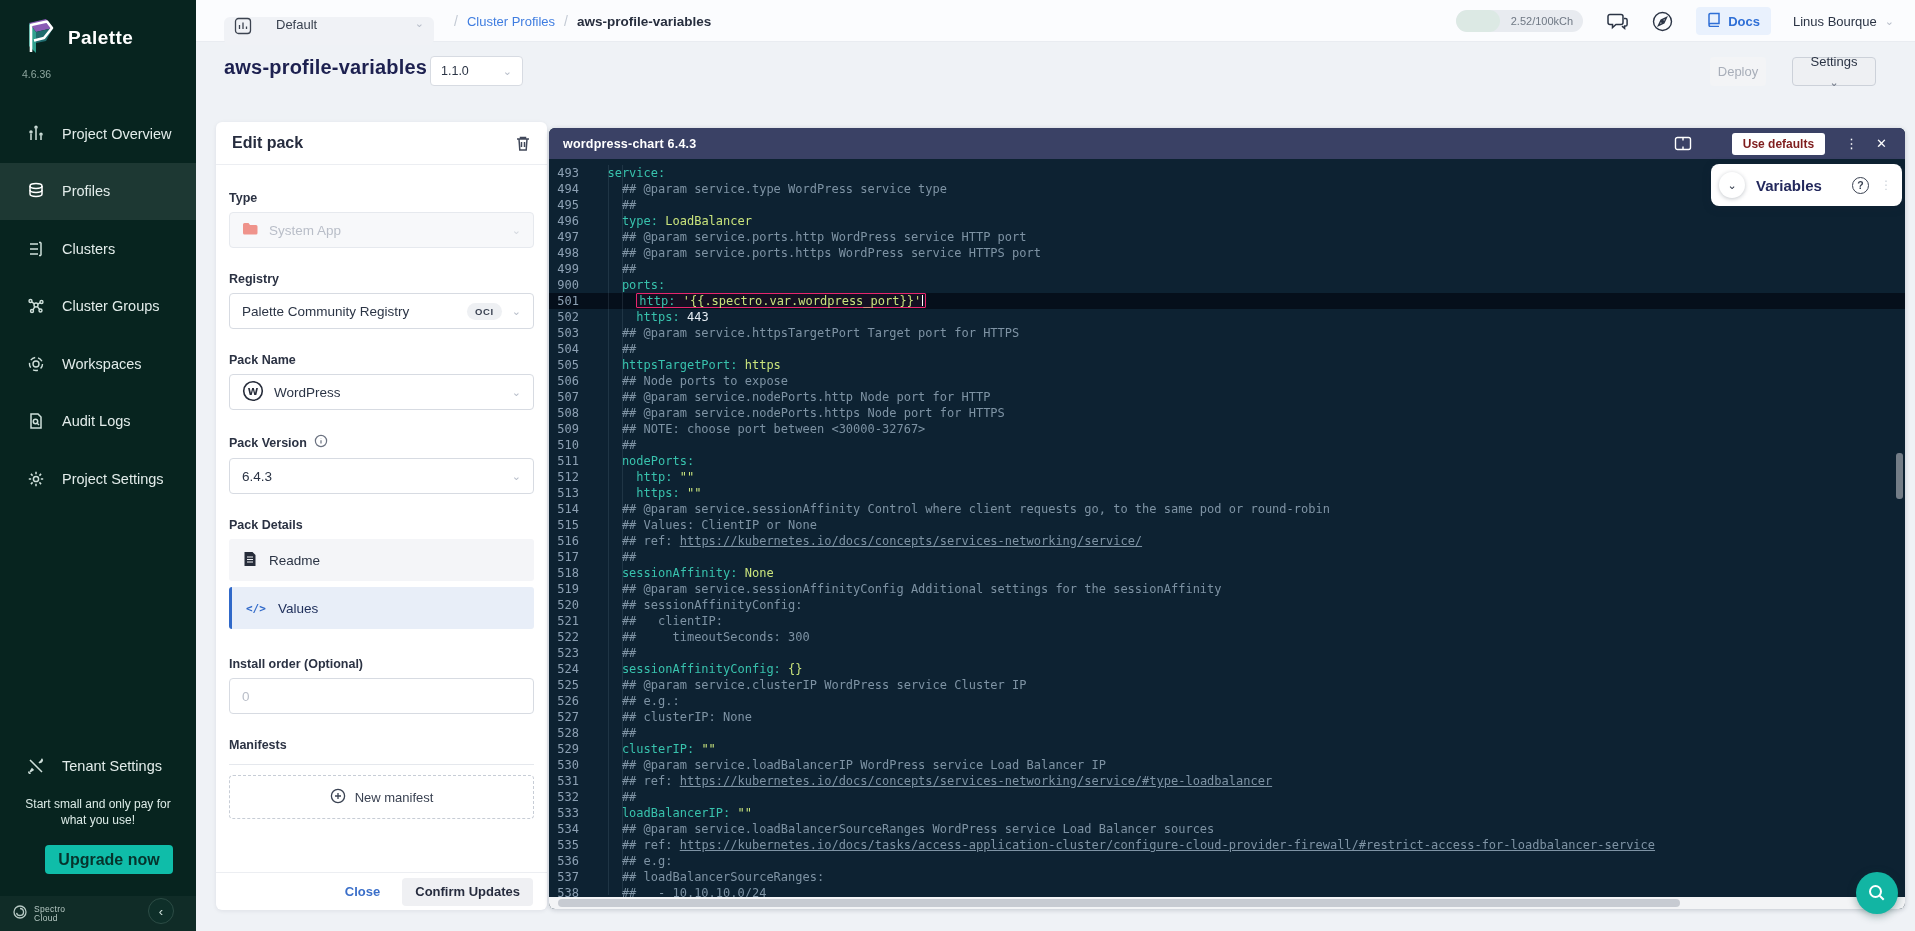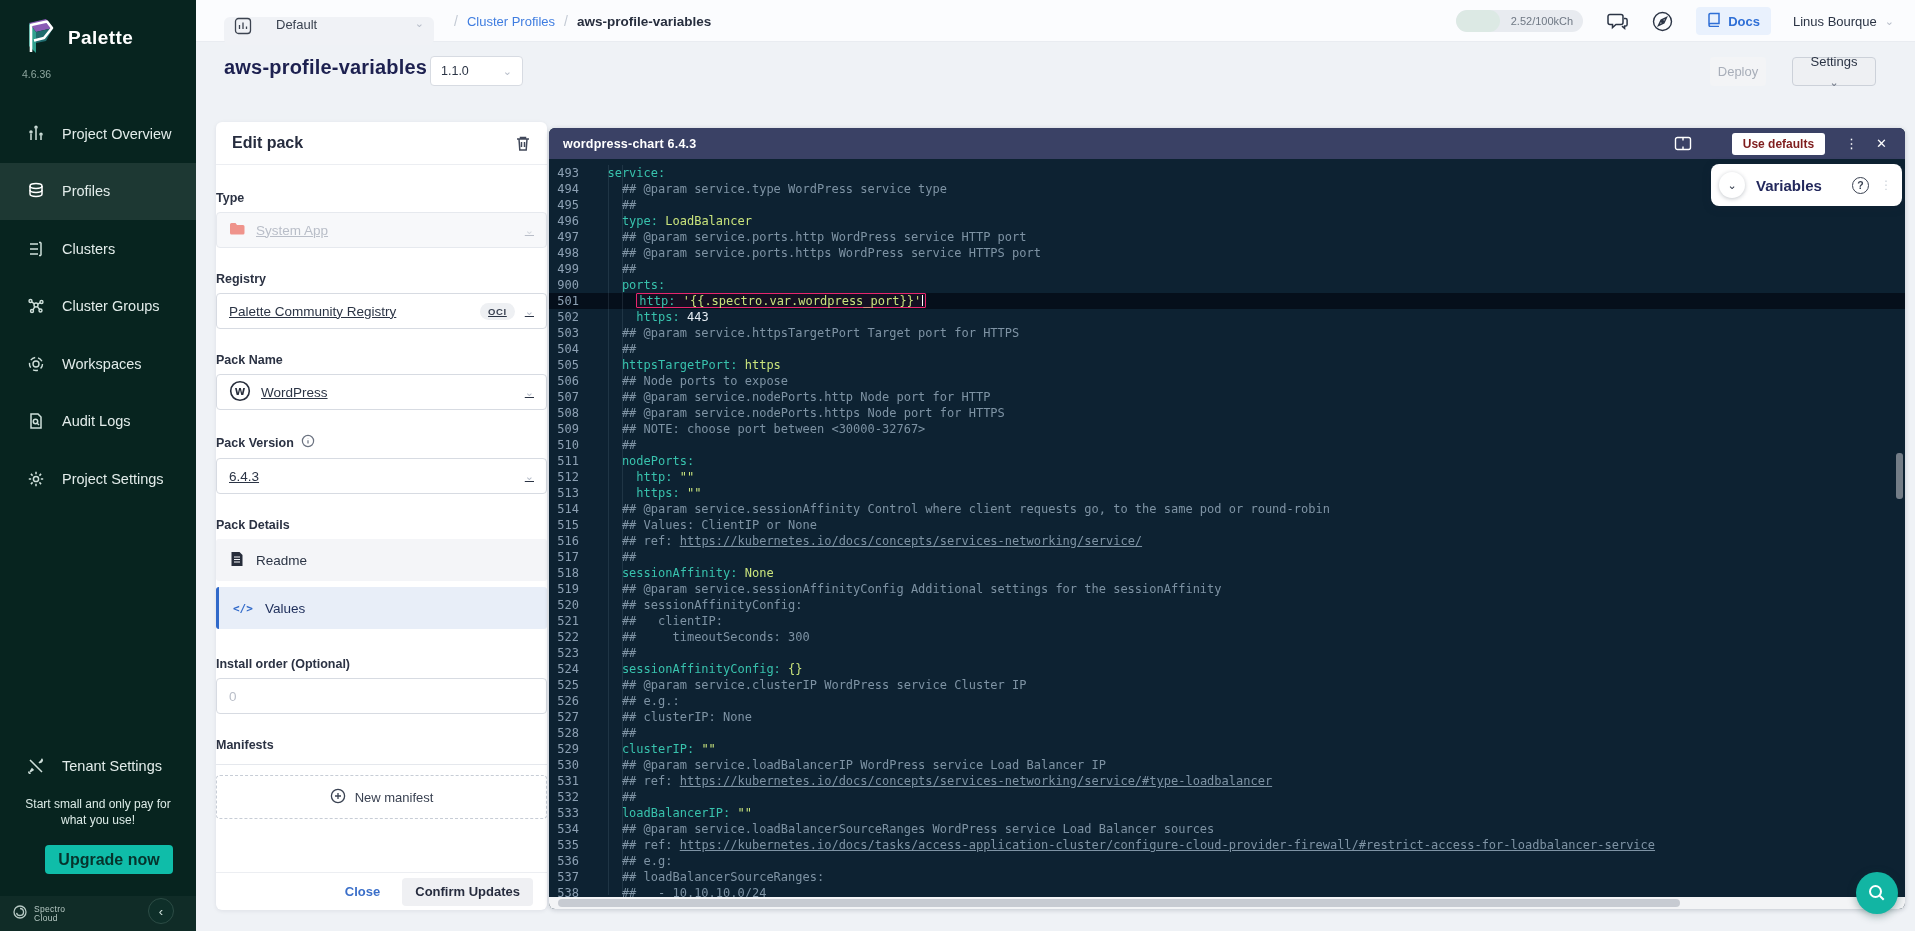--- a/index.html
+++ b/index.html
@@ -47,23 +47,23 @@
   
   .page-title { position:absolute; left:224px; top:56px; font-size:20px; font-weight:800; letter-spacing:.2px; color:#1d2150; }
   .ver-select { position:absolute; left:430px; top:56px; width:93px; height:30px; background:#fff; border:1px solid #d7dbe2; border-radius:4px; display:flex; align-items:center; justify-content:space-between; padding:0 10px; font-size:12.5px; color:#2b3445; cursor:pointer; }
   .deploy-btn { position:absolute; left:1710px; top:57px; width:56px; height:29px; background:#f3f4f6; border:none; border-radius:4px; color:#a8aeb9; font-size:13px; font-family:inherit; cursor:pointer; }
   .settings-btn { position:absolute; left:1792px; top:57px; width:84px; height:29px; background:#eef0f3; border:1px solid #ccd1d9; border-radius:4px; color:#2b3445; font-size:13px; font-family:inherit; cursor:pointer; display:flex; align-items:center; justify-content:center; gap:7px;flex-direction:column; }
 
   
   .edit-card { position:absolute; left:216px; top:122px; width:331px; height:788px; background:#ffffff; border-radius:6px; box-shadow:0 1px 4px rgba(20,30,50,.08); }
   .edit-head { height:43px; border-bottom:1px solid #eceef2; display:flex; align-items:center; justify-content:space-between; padding:0 16px; }
   .edit-title { font-size:16px; font-weight:700; color:#262c3e; }
-  .edit-body { padding:26px 0 0; }
+  .edit-body { padding:26px 13px 0; }
   .f-label { font-size:12.5px; font-weight:700; color:#2b3243; margin-bottom:7px; display:flex; align-items:center; gap:7px; }
-  .select { height:36px; border:1px solid #d7dbe2; border-radius:4px; background:#fff; display:flex; align-items:center; gap:10px; padding:0 12px; font-size:13.5px; color:#2b3445; cursor:pointer; margin-bottom:24px;text-decoration:underline; }
+  .select { height:36px; border:1px solid #d7dbe2; border-radius:4px; background:#fff; display:flex; align-items:center; gap:10px; padding:0 12px; font-size:13.5px; color:#2b3445; cursor:pointer; margin-bottom:24px; }
   .select .grow { flex:1; }
   .select.disabled { background:#f7f8fa; border-color:#e6e9ee; color:#b9bec8; cursor:default; }
   .oci-badge { background:#eef0f3; border-radius:10px; padding:3px 8px; font-size:9.5px; font-weight:700; letter-spacing:.6px; color:#3a4252; }
   .detail-row { height:42px; border-radius:3px; display:flex; align-items:center; gap:12px; padding:0 14px; font-size:13.5px; color:#2b3445; cursor:pointer; }
   .detail-row.readme { background:#f4f5f8; margin-bottom:6px; }
   .detail-row.values { background:#e8eef8; border-left:3px solid #3069c9; color:#20305c; font-weight:500; margin-bottom:28px; }
   .code-glyph { font-family:"DejaVu Sans Mono",monospace; font-size:11px; font-weight:700; color:#3069c9; }
   .order-input { width:100%; height:36px; border:1px solid #d7dbe2; border-radius:4px; padding:0 12px; font-size:13.5px; color:#2b3445; font-family:inherit; margin-bottom:24px; }
   .order-input::placeholder { color:#b9bec8; }
   .man-hr { border:none; border-top:1px solid #e5e8ed; margin:12px 0 10px; }

